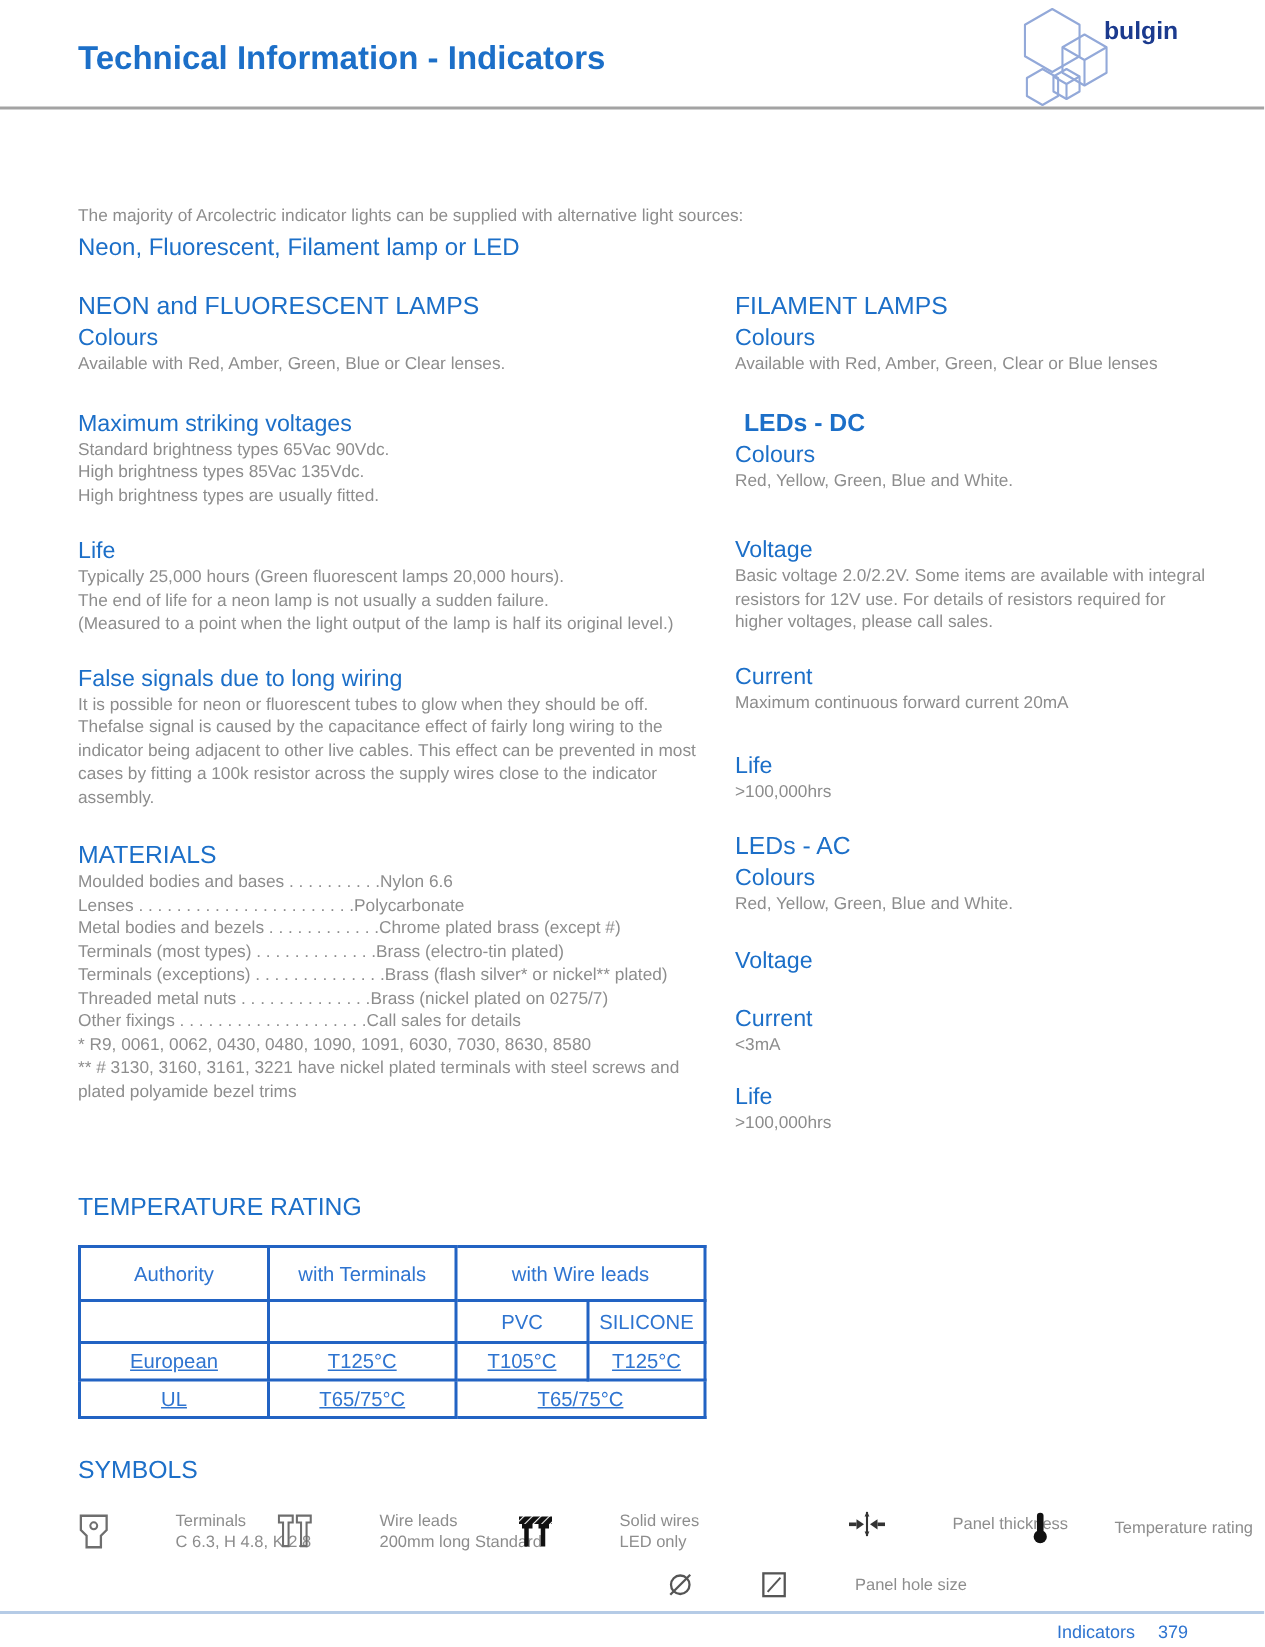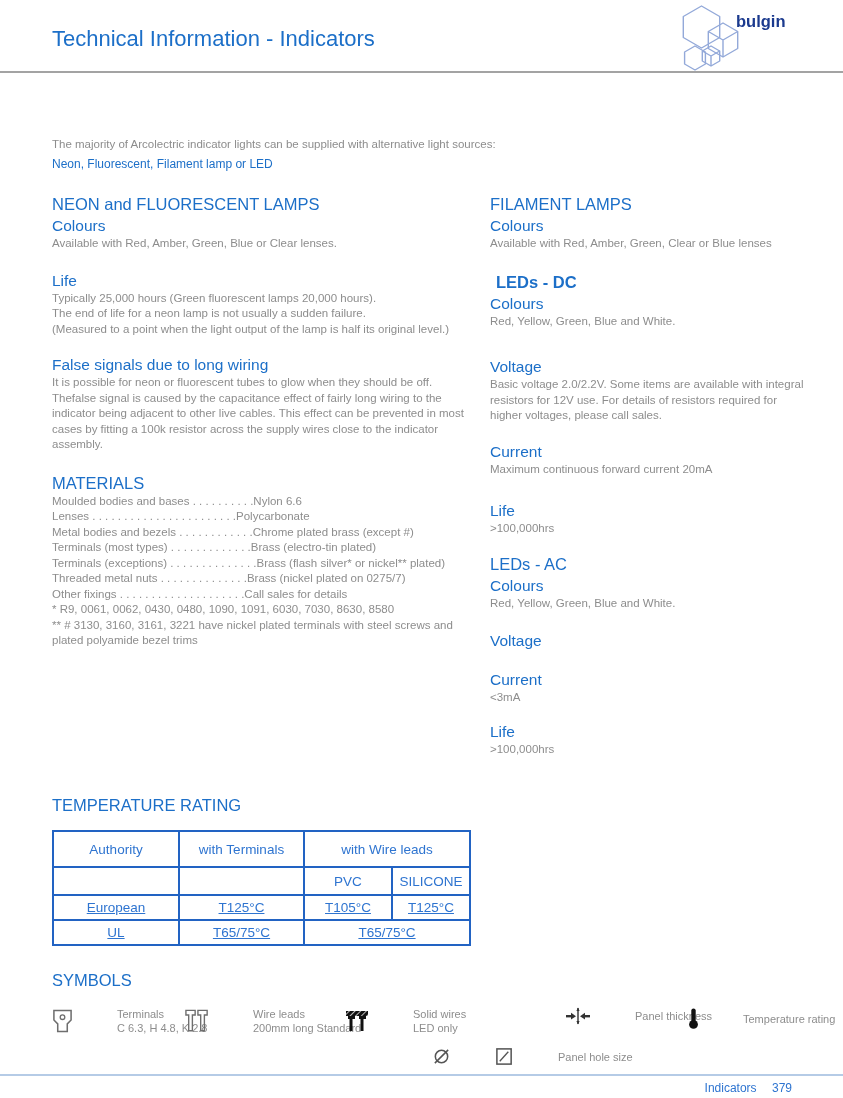--- a/index.html
+++ b/index.html
@@ -13,33 +13,33 @@
     overflow: hidden;
   }
 
   
   .header {
     position: absolute; top: 0; left: 0; width: 843px; height: 71px;
     border-bottom: 2px solid #a3a3a3;
   }
   .page-title {
     position: absolute; left: 52px; top: 26px;
-    font-size: 22px; font-weight: 400; color: #1c6fc8; letter-spacing: 0;
+    font-size: 22px; font-weight: 700; color: #1c6fc8; letter-spacing: 0;
   }
   .logo { position: absolute; right: 48px; top: 4px; width: 116px; height: 68px; }
   .logo svg { position: absolute; left: 0; top: 0; }
   .brand-name {
     position: absolute; left: 57px; top: 8px;
     font-size: 16.5px; font-weight: 700; color: #1b3a8e;
   }
 
   
   .intro { position: absolute; left: 52px; top: 137px; width: 600px; }
   .intro-lead { font-size: 11.5px; color: #8d8d8d; line-height: 15px; }
-  .intro-subtitle { margin-top: 5px; font-size: 12px; color: #1c6fc8; }
+  .intro-subtitle { margin-top: 5px; font-size: 16px; color: #1c6fc8; }
 
   
   .col-left  { position: absolute; left: 52px;  top: 194px; width: 412px; }
   .col-right { position: absolute; left: 490px; top: 194px; width: 322px; }
 
   .h-section { font-size: 16.5px; font-weight: 400; color: #1c6fc8; line-height: 21px; margin: 0; }
   .h-sub     { font-size: 15.5px; font-weight: 400; color: #1c6fc8; line-height: 21px; margin: 0; }
   .body-text { font-size: 11.5px; color: #8d8d8d; line-height: 15.5px; margin: 0; }
   .body-line { font-size: 11.5px; color: #8d8d8d; line-height: 15.5px; }
 
@@ -67,21 +67,21 @@
   .row-sub td { height: 26px; }
   .row-data td { height: 23px; text-decoration: underline; }
 
   
   .symbols-section { position: absolute; left: 52px; top: 970px; width: 760px; }
   .symbols-row { position: relative; margin-top: 16px; height: 42px; }
   .symbol-item { position: absolute; top: 0; display: flex; align-items: center; gap: 36px; }
   .symbol-item .icon { flex: none; margin-right: 8px; display: flex; align-items: center; }
   .symbol-label { font-size: 11px; color: #8d8d8d; line-height: 14px; white-space: nowrap; }
   .si-1 { left: 0px; }   .si-2 { left: 133px; } .si-3 { left: 293px; }
-  .si-4 { left: 380px; margin-top: 40px; } .si-5 { left: 513px; } .si-6 { left: 636px; }
+  .si-4 { left: 392px; margin-top: 40px; } .si-5 { left: 513px; } .si-6 { left: 636px; }
 
   
   .footer-rule { position: absolute; top: 1074px; left: 0; width: 843px; border-top: 2px solid #b5cbe6; }
   .footer-text { position: absolute; top: 1081px; right: 51px; font-size: 12px; color: #2e74d0; }
   .footer-text .pg { margin-left: 12px; }
 </style>
 </head>
 <body>
 
 <div class="page">
@@ -111,20 +111,26 @@
   </div>
 
   <div class="col-left">
 
     <div>
       <h2 class="h-section">NEON and FLUORESCENT LAMPS</h2>
       <h3 class="h-sub">Colours</h3>
       <p class="body-text">Available with Red, Amber, Green, Blue or Clear lenses.</p>
     </div>
 
+    <div class="mt20">
+      <h3 class="h-sub">Maximum striking voltages</h3>
+      <div class="body-line">Standard brightness types 65Vac 90Vdc.</div>
+      <div class="body-line">High brightness types 85Vac 135Vdc.</div>
+      <div class="body-line">High brightness types are usually fitted.</div>
+    </div>
 
     <div class="mt18">
       <h3 class="h-sub">Life</h3>
       <div class="body-line">Typically 25,000 hours (Green fluorescent lamps 20,000 hours).</div>
       <div class="body-line">The end of life for a neon lamp is not usually a sudden failure.</div>
       <div class="body-line">(Measured to a point when the light output of the lamp is half its original level.)</div>
     </div>
 
     <div class="mt17">
       <h3 class="h-sub">False signals due to long wiring</h3>

